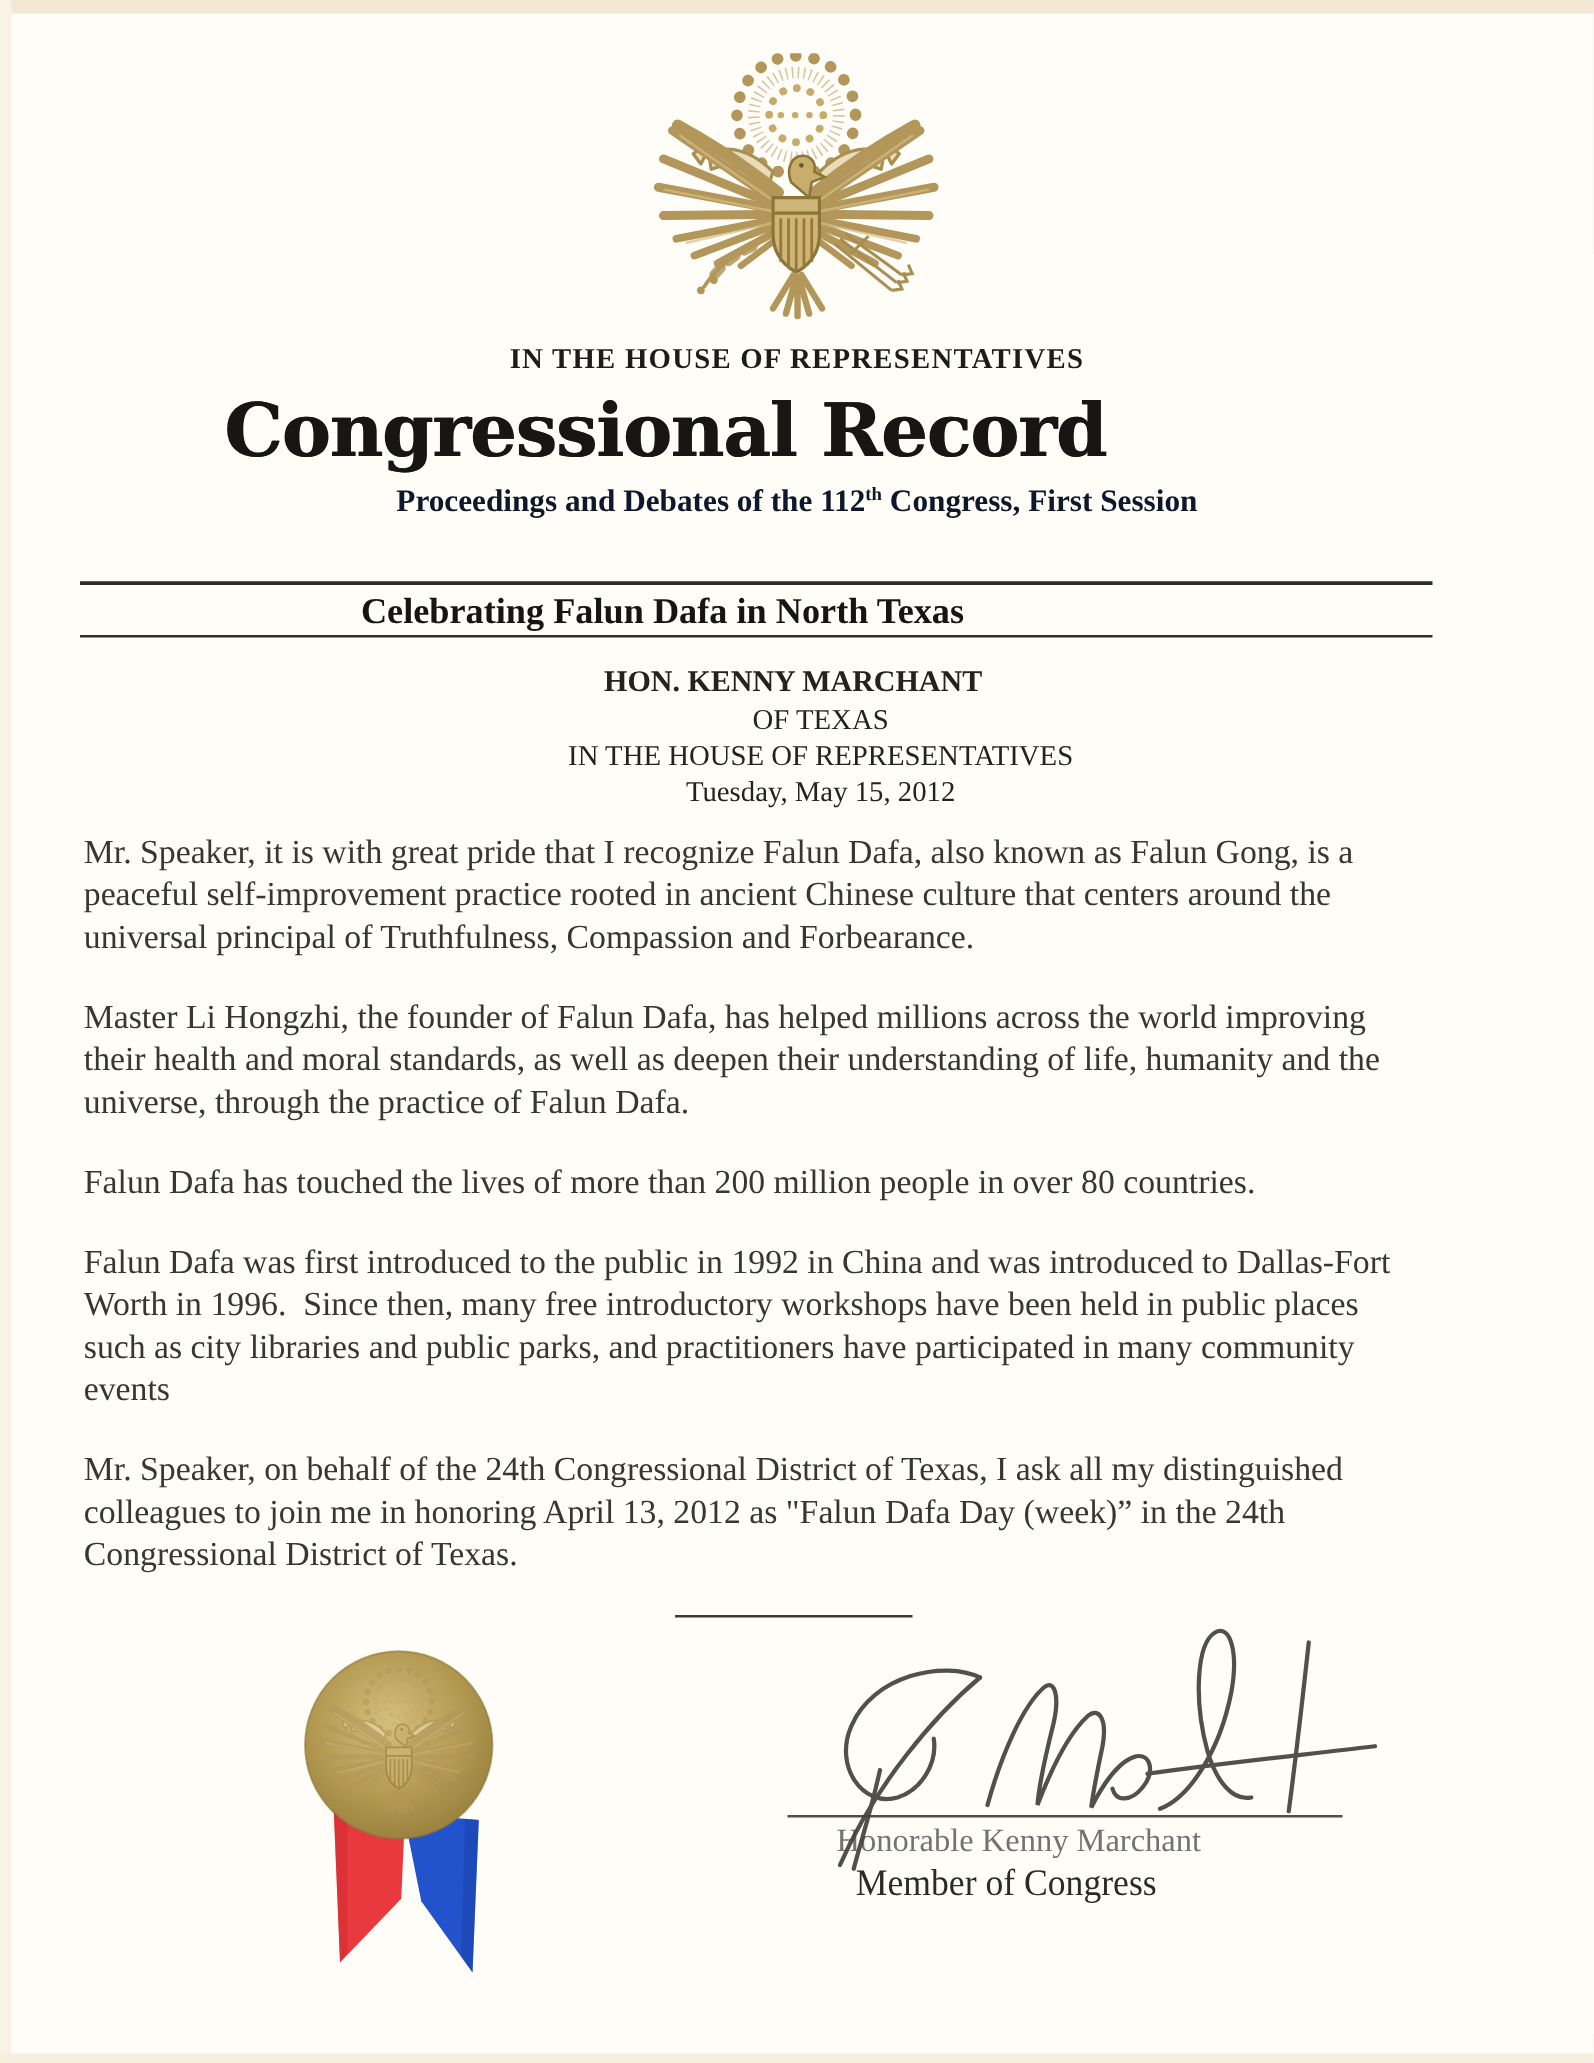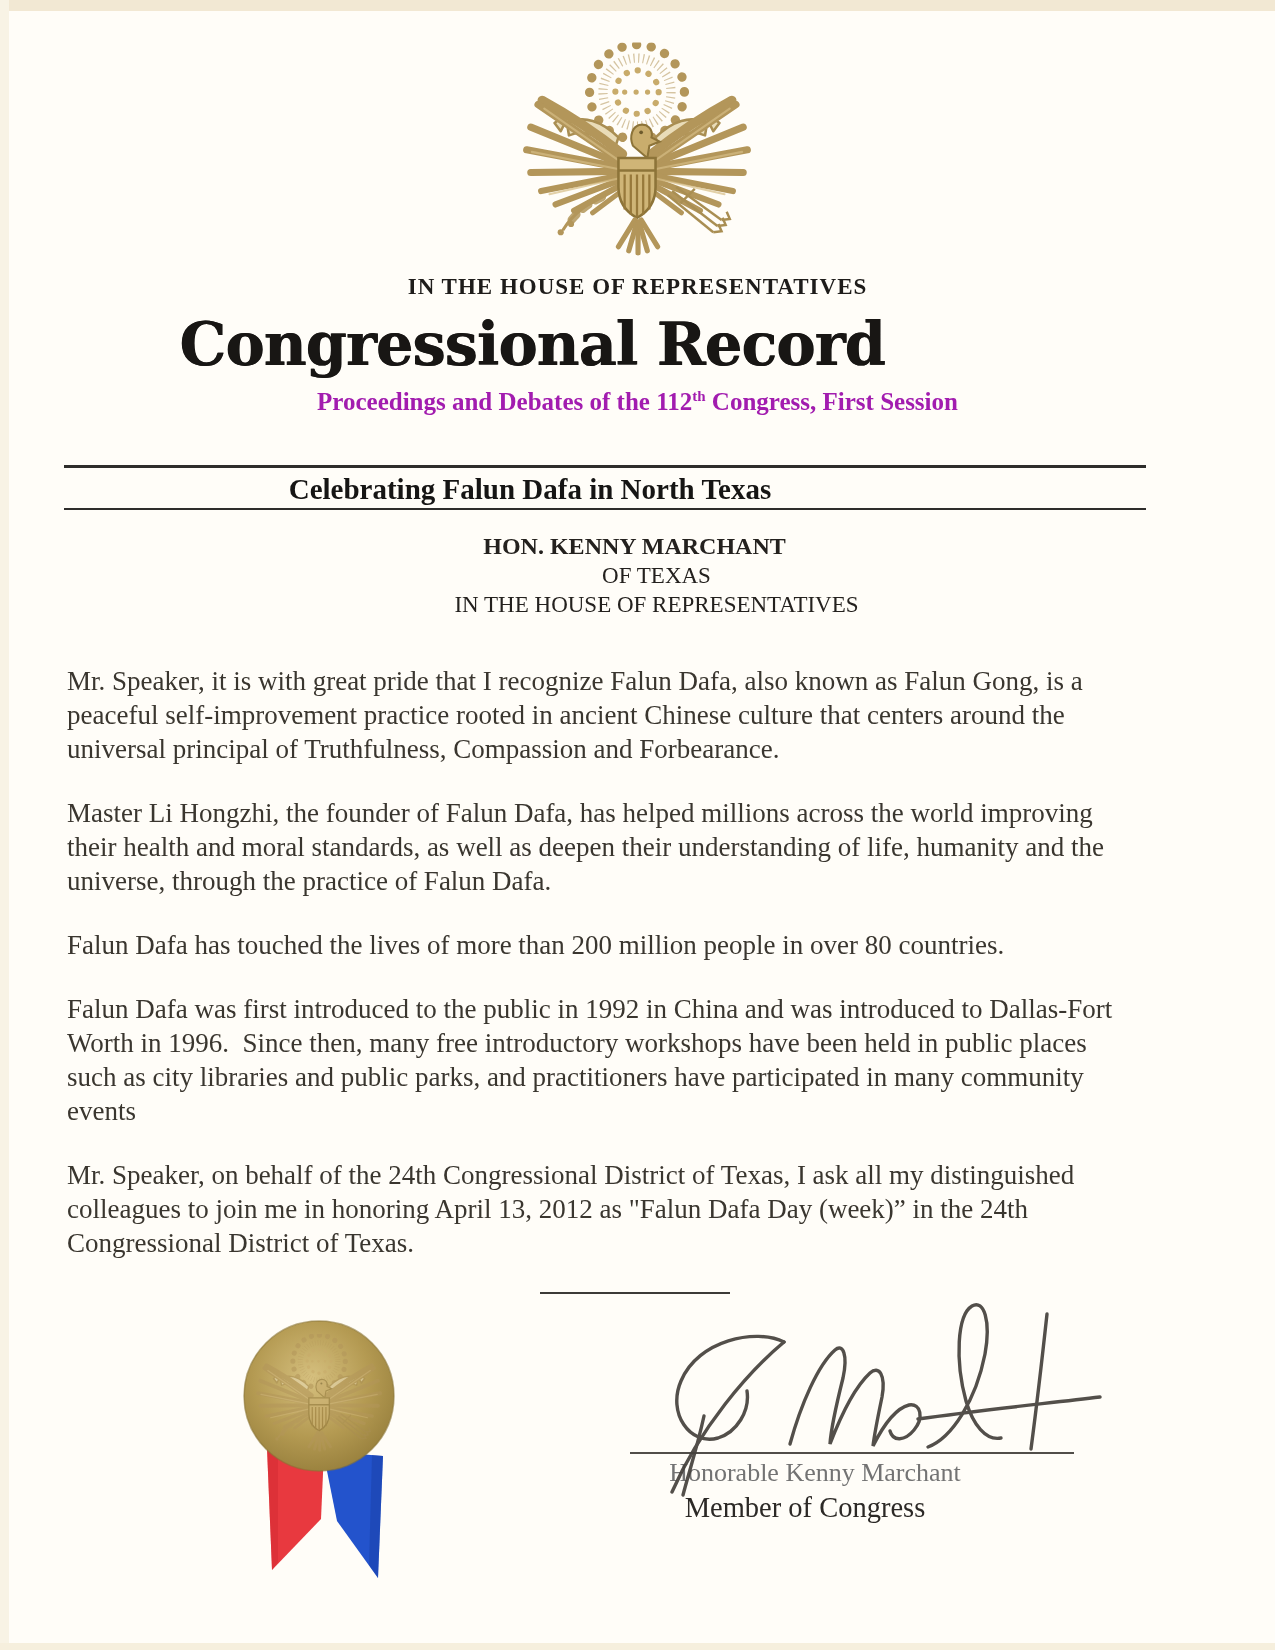--- a/index.html
+++ b/index.html
@@ -25,21 +25,21 @@
   .masthead-title{
     position:absolute;left:0;top:310px;width:1064px;margin:0;
     text-align:center;
     font-family:"DejaVu Serif", serif;
     font-weight:bold;font-size:59px;line-height:70px;color:#181614;
     letter-spacing:-1px;
     text-shadow:0.6px 0 0 #181614;
   }
   .proceedings{
     position:absolute;left:0;top:388px;width:1275px;
-    text-align:center;font-weight:bold;font-size:25px;color:#a21caf;
+    text-align:center;font-weight:bold;font-size:25px;color:#0f172a;
   }
   .proceedings sup{font-size:15px;vertical-align:super;line-height:0;}
 
   .rule{position:absolute;left:64px;width:1082px;background:#2e2d2b;}
   .rule1{top:465px;height:3px;}
   .rule2{top:508px;height:2px;}
 
   .record-title{
     position:absolute;left:0;top:472px;width:1060px;margin:0;
     text-align:center;font-weight:bold;font-size:29px;line-height:34px;color:#161514;
@@ -191,20 +191,21 @@
   <div class="proceedings"><span>Proceedings and Debates of the 112</span><sup>th</sup><span> Congress, First Session</span></div>
 
   <div class="rule rule1"></div>
   <h2 class="record-title">Celebrating Falun Dafa in North Texas</h2>
   <div class="rule rule2"></div>
 
   <div class="byline">
     <div class="byline-honorific">HON. KENNY MARCHANT</div>
     <div class="byline-state">OF TEXAS</div>
     <div class="byline-chamber">IN THE HOUSE OF REPRESENTATIVES</div>
+    <div class="byline-date">Tuesday, May 15, 2012</div>
   </div>
 
   <div class="body-text">
     <p>Mr. Speaker, it is with great pride that I recognize Falun Dafa, also known as Falun Gong, is a peaceful self-improvement practice rooted in ancient Chinese culture that centers around the universal principal of Truthfulness, Compassion and Forbearance.</p>
     <p>Master Li Hongzhi, the founder of Falun Dafa, has helped millions across the world improving their health and moral standards, as well as deepen their understanding of life, humanity and the universe, through the practice of Falun Dafa.</p>
     <p>Falun Dafa has touched the lives of more than 200 million people in over 80 countries.</p>
     <p>Falun Dafa was first introduced to the public in 1992 in China and was introduced to Dallas-Fort Worth in 1996.  Since then, many free introductory workshops have been held in public places such as city libraries and public parks, and practitioners have participated in many community events</p>
     <p>Mr. Speaker, on behalf of the 24th Congressional District of Texas, I ask all my distinguished colleagues to join me in honoring April 13, 2012 as "Falun Dafa Day (week)” in the 24th Congressional District of Texas.</p>
   </div>
 

